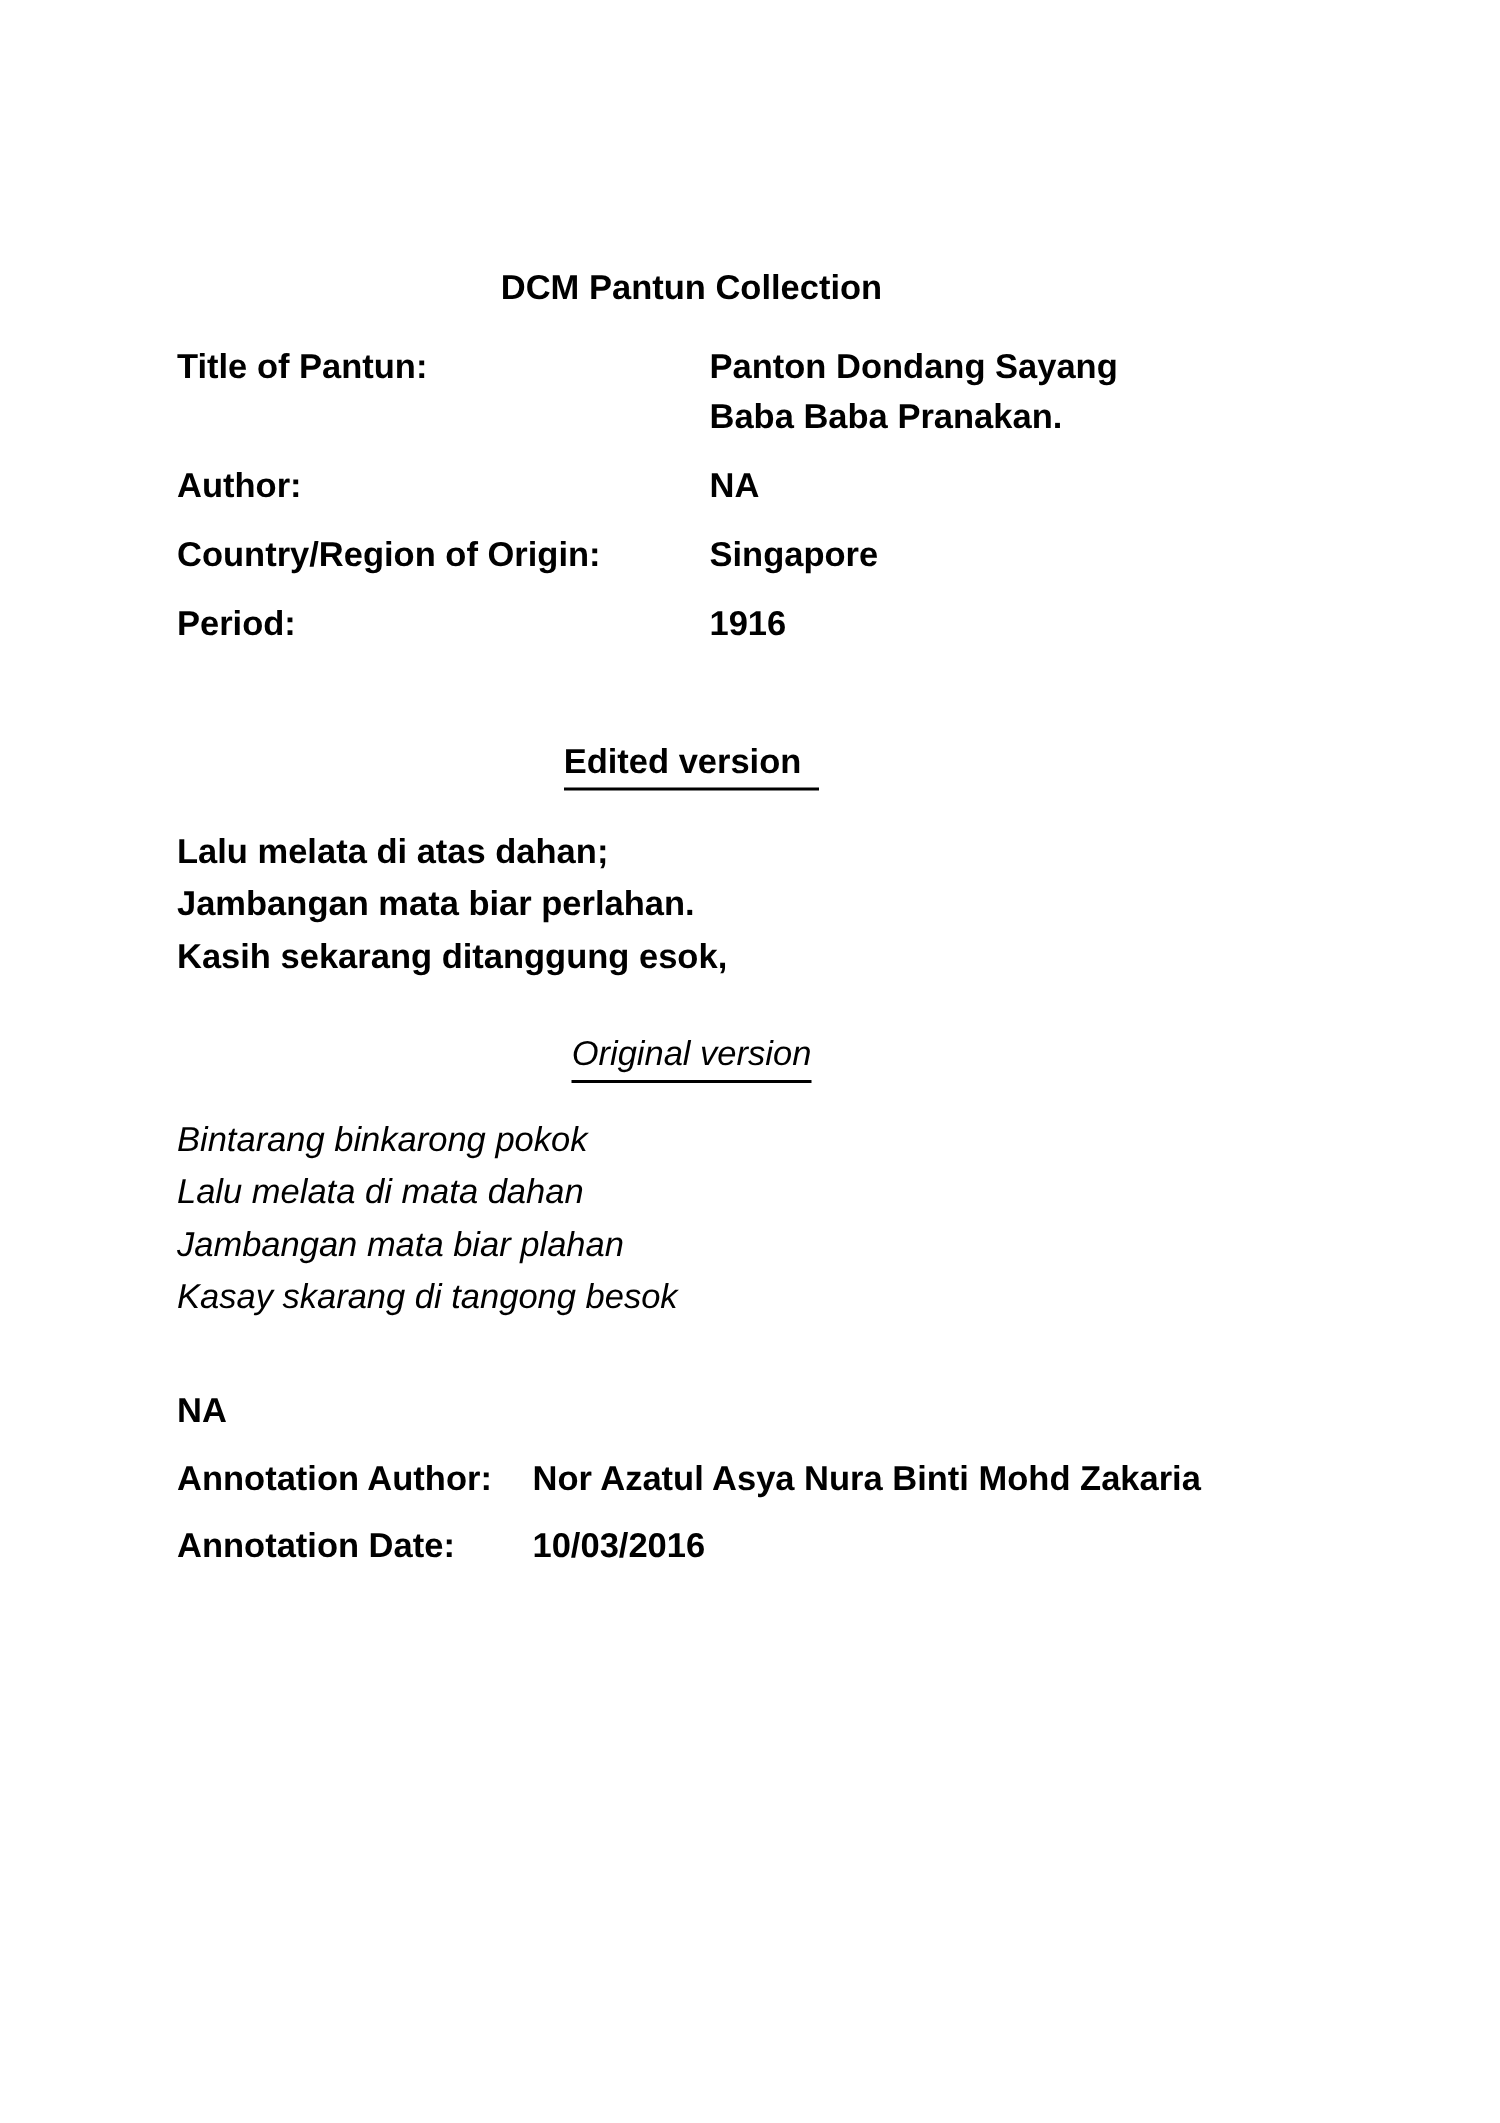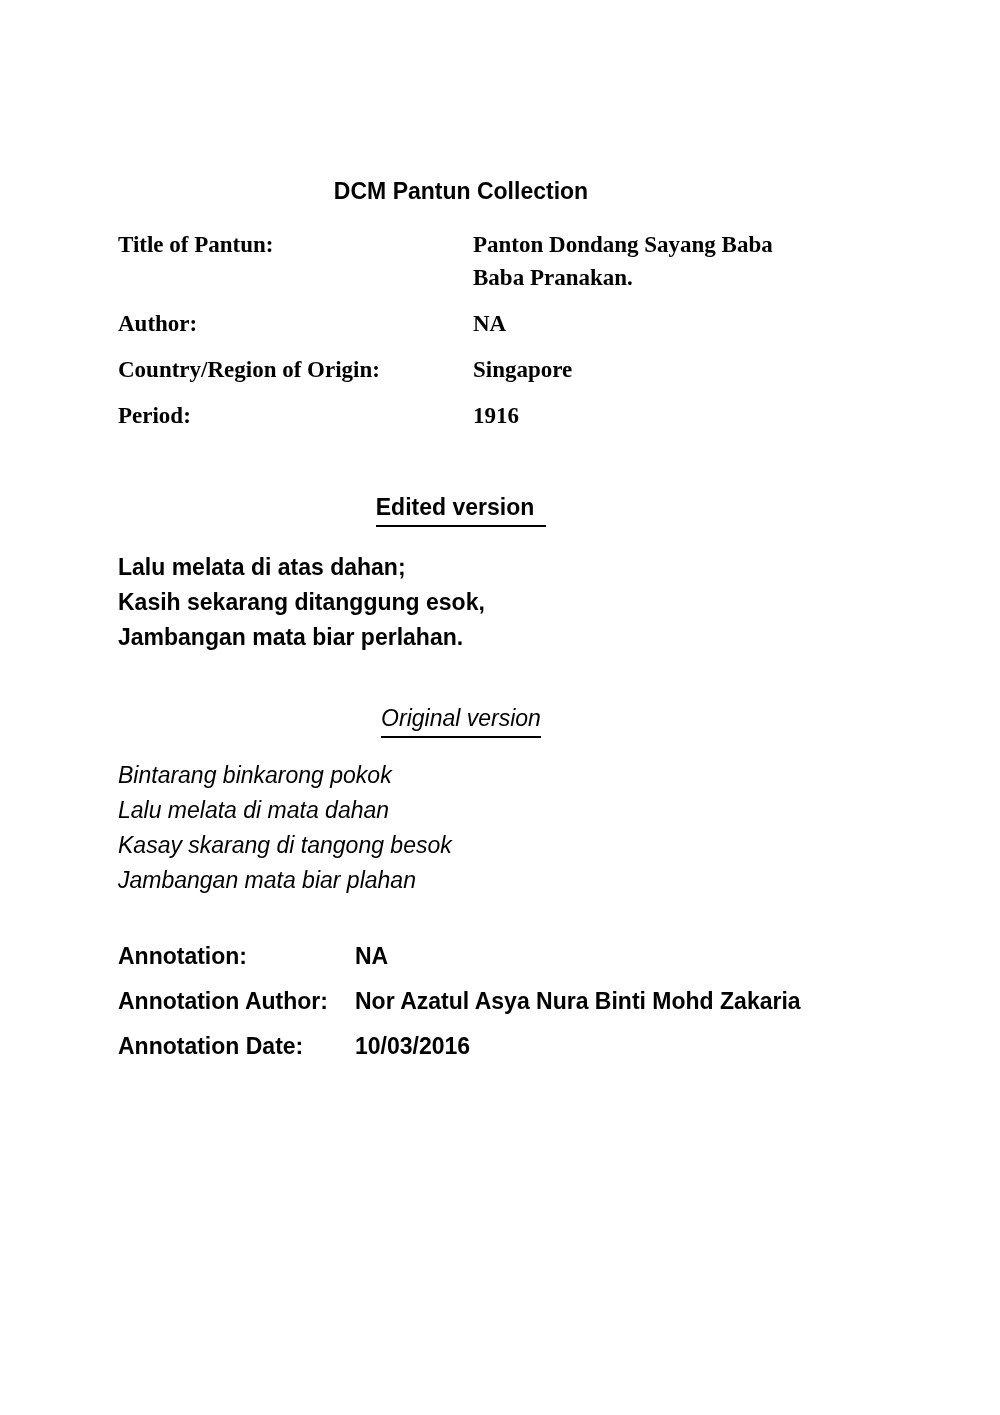--- a/index.html
+++ b/index.html
@@ -17,21 +17,21 @@
     background: #ffffff;
     padding: 175px 112px 0 118px;
     overflow: hidden;
   }
   .doc-title {
     text-align: center;
     font-weight: bold;
     font-size: 23px;
     line-height: 33px;
   }
-  .meta { margin-top: 7px; font-family: Liberation Serif, serif; }
+  .meta { margin-top: 7px; }
   .meta-row {
     display: flex;
     align-items: flex-start;
     margin-top: 13px;
     font-weight: bold;
     font-size: 23px;
     line-height: 33px;
   }
   .meta-row:first-child { margin-top: 20px; }
   .meta-row .label { flex: 0 0 355px; }
@@ -42,21 +42,21 @@
     line-height: 33px;
     text-align: center;
   }
   .section-heading .underlined {
     display: inline-block;
     border-bottom: 2px solid #000000;
     padding-bottom: 1px;
   }
   .edited-heading { margin-top: 59px; font-weight: bold; }
   .edited-heading .underlined { padding-right: 12px; }
-  .original-heading { margin-top: 47px; font-style: italic; font-weight: normal; }
+  .original-heading { margin-top: 31px; font-style: italic; font-weight: normal; }
   .original-heading .underlined { border-bottom-width: 2px; }
 
   .poem { font-size: 23px; line-height: 35px; }
   .poem-edited { margin-top: 23px; font-weight: bold; }
   .poem-original { margin-top: 20px; font-style: italic; font-weight: normal; }
 
   .annotation { margin-top: 42px; }
   .annotation .meta-row { margin-top: 12px; }
   .annotation .meta-row:first-child { margin-top: 0; }
   .annotation .meta-row .label { flex: 0 0 237px; }
@@ -87,38 +87,37 @@
       <div class="value">1916</div>
     </div>
   </div>
 
   <div class="section-heading edited-heading">
     <span class="underlined">Edited version</span>
   </div>
 
   <div class="poem poem-edited">
     <div class="poem-line">Lalu melata di atas dahan;</div>
+    <div class="poem-line">Jambangan mata biar perlahan.</div>
     <div class="poem-line">Kasih sekarang ditanggung esok,</div>
-    <div class="poem-line">Jambangan mata biar perlahan.</div>
   </div>
 
   <div class="section-heading original-heading">
     <span class="underlined">Original version</span>
   </div>
 
   <div class="poem poem-original">
     <div class="poem-line">Bintarang binkarong pokok</div>
     <div class="poem-line">Lalu melata di mata dahan</div>
+    <div class="poem-line">Jambangan mata biar plahan</div>
     <div class="poem-line">Kasay skarang di tangong besok</div>
-    <div class="poem-line">Jambangan mata biar plahan</div>
   </div>
 
   <div class="annotation">
     <div class="meta-row">
-      <div class="label">Annotation:</div>
       <div class="value">NA</div>
     </div>
     <div class="meta-row">
       <div class="label">Annotation Author:</div>
       <div class="value">Nor Azatul Asya Nura Binti Mohd Zakaria</div>
     </div>
     <div class="meta-row">
       <div class="label">Annotation Date:</div>
       <div class="value">10/03/2016</div>
     </div>

